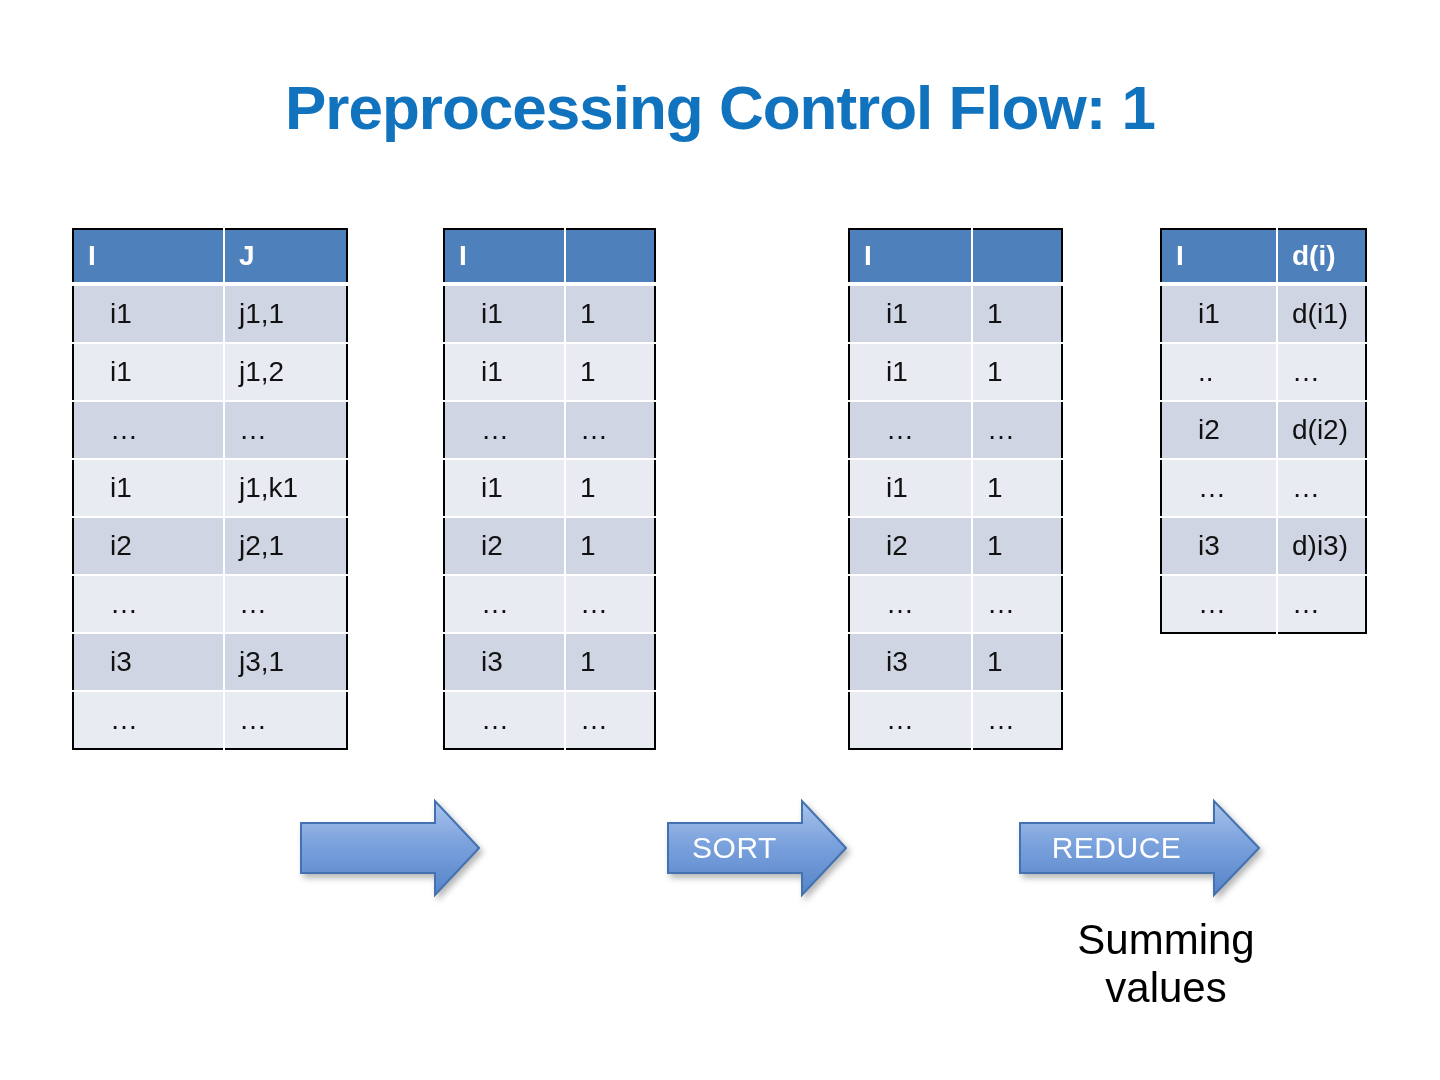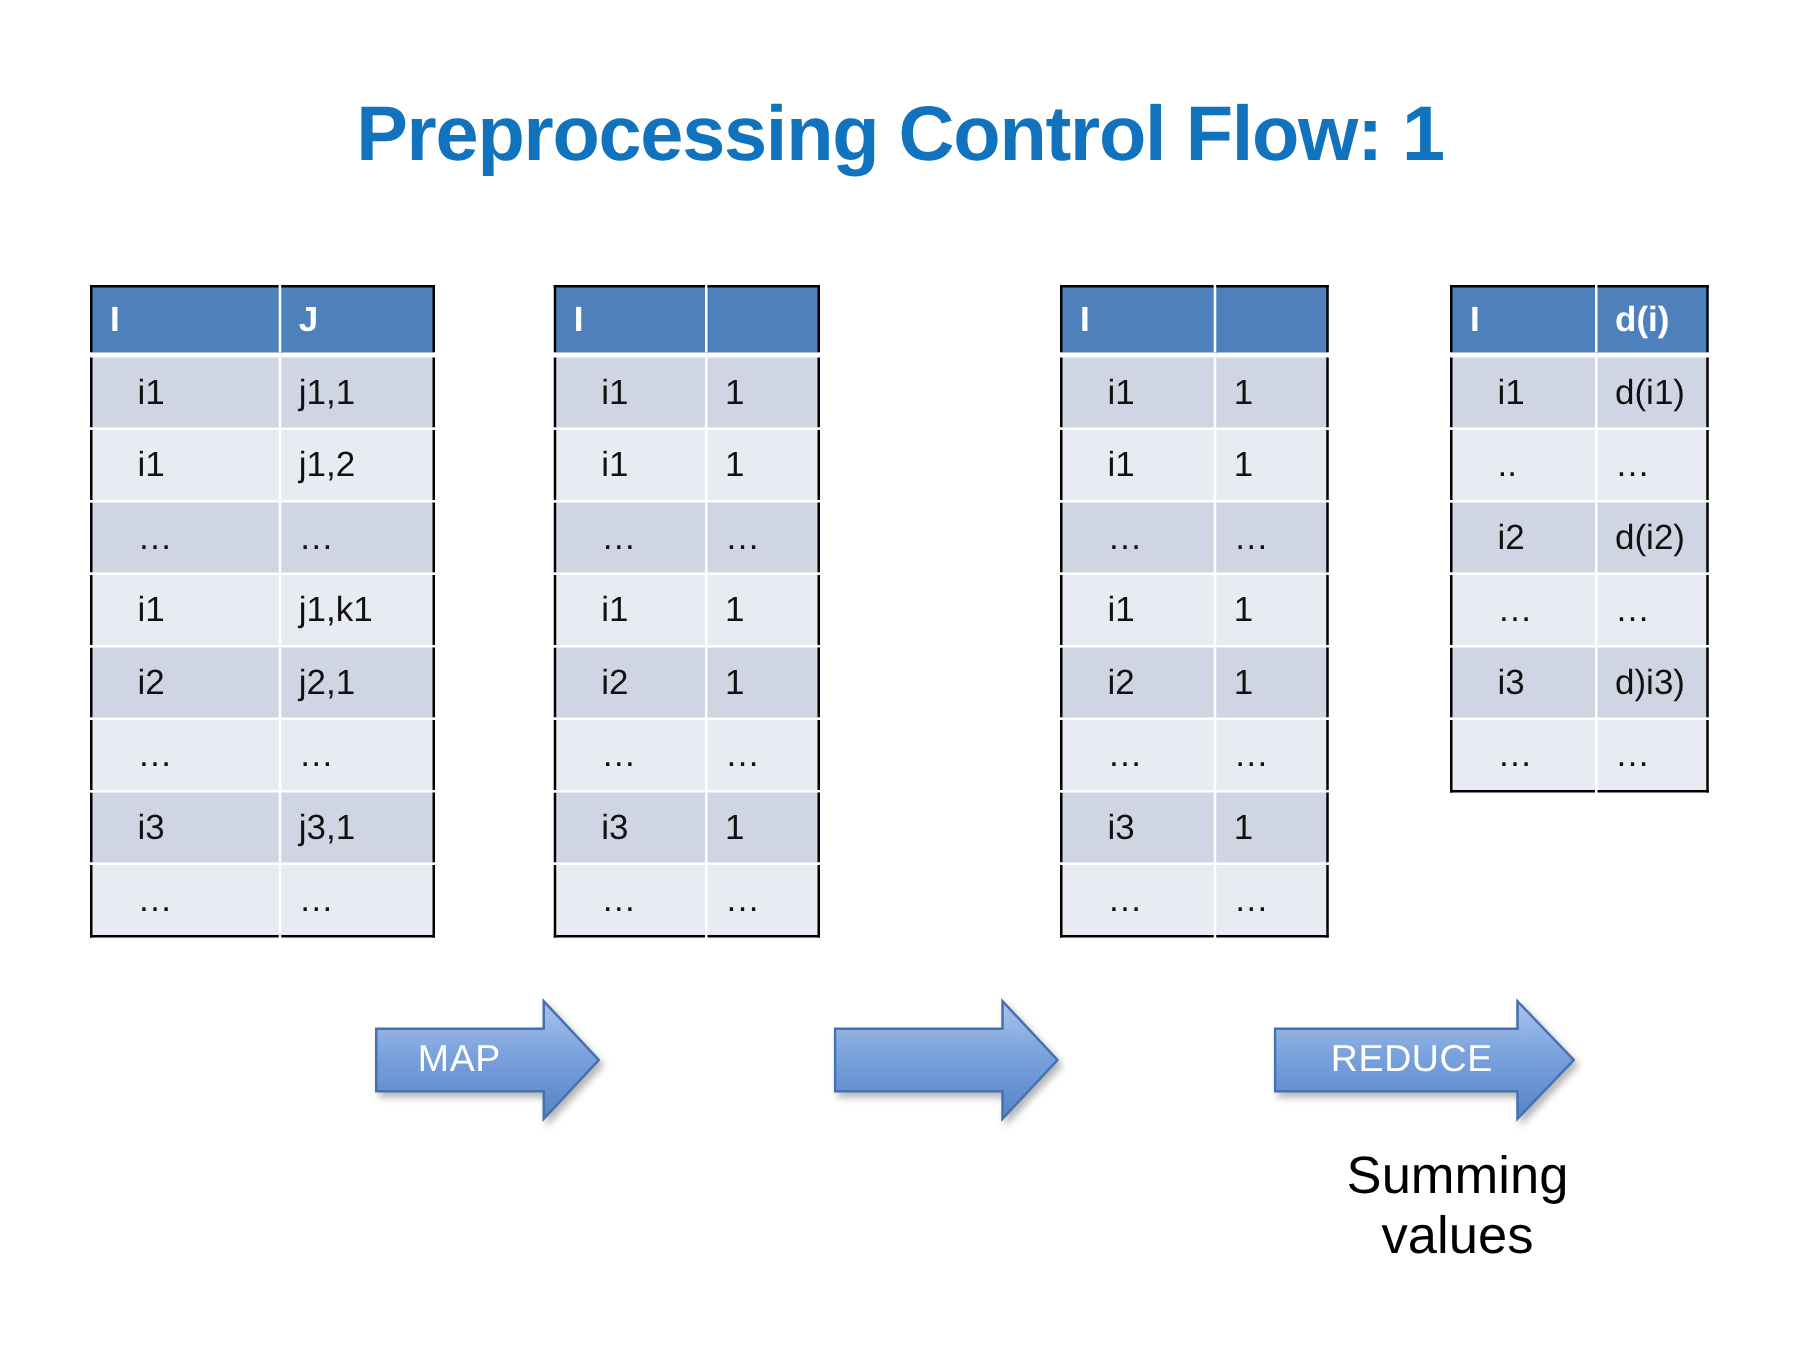--- a/index.html
+++ b/index.html
@@ -245,31 +245,31 @@
         <stop offset="0.45" stop-color="#7BA2DD"></stop>
         <stop offset="1" stop-color="#5584C9"></stop>
       </linearGradient>
     </defs>
   </svg>
 
   <div class="arrow" style="left:300px;top:798px;">
     <svg width="180" height="100" viewBox="0 0 180 100">
       <polygon points="1,25 135,25 135,3 179,50 135,97 135,75 1,75" fill="url(#agrad)" stroke="#4472B0" stroke-width="2"></polygon>
     </svg>
-    <div class="arrow-label">MAP</div>
   </div>
 
   <div class="arrow" style="left:667px;top:798px;">
     <svg width="180" height="100" viewBox="0 0 180 100">
       <polygon points="1,25 135,25 135,3 179,50 135,97 135,75 1,75" fill="url(#agrad)" stroke="#4472B0" stroke-width="2"></polygon>
     </svg>
+    <div class="arrow-label">SORT</div>
   </div>
 
   <div class="arrow" style="left:1019px;top:798px;width:241px;">
     <svg width="241" height="100" viewBox="0 0 241 100">
       <polygon points="1,25 195,25 195,3 240,50 195,97 195,75 1,75" fill="url(#agrad)" stroke="#4472B0" stroke-width="2"></polygon>
     </svg>
-    <div class="arrow-label" style="width:195px;margin-left:13px;">REDUCE</div>
+    <div class="arrow-label" style="width:195px;">REDUCE</div>
   </div>
 
   <div class="caption">Summing values</div>
 
 </div>
 
 </body></html>

